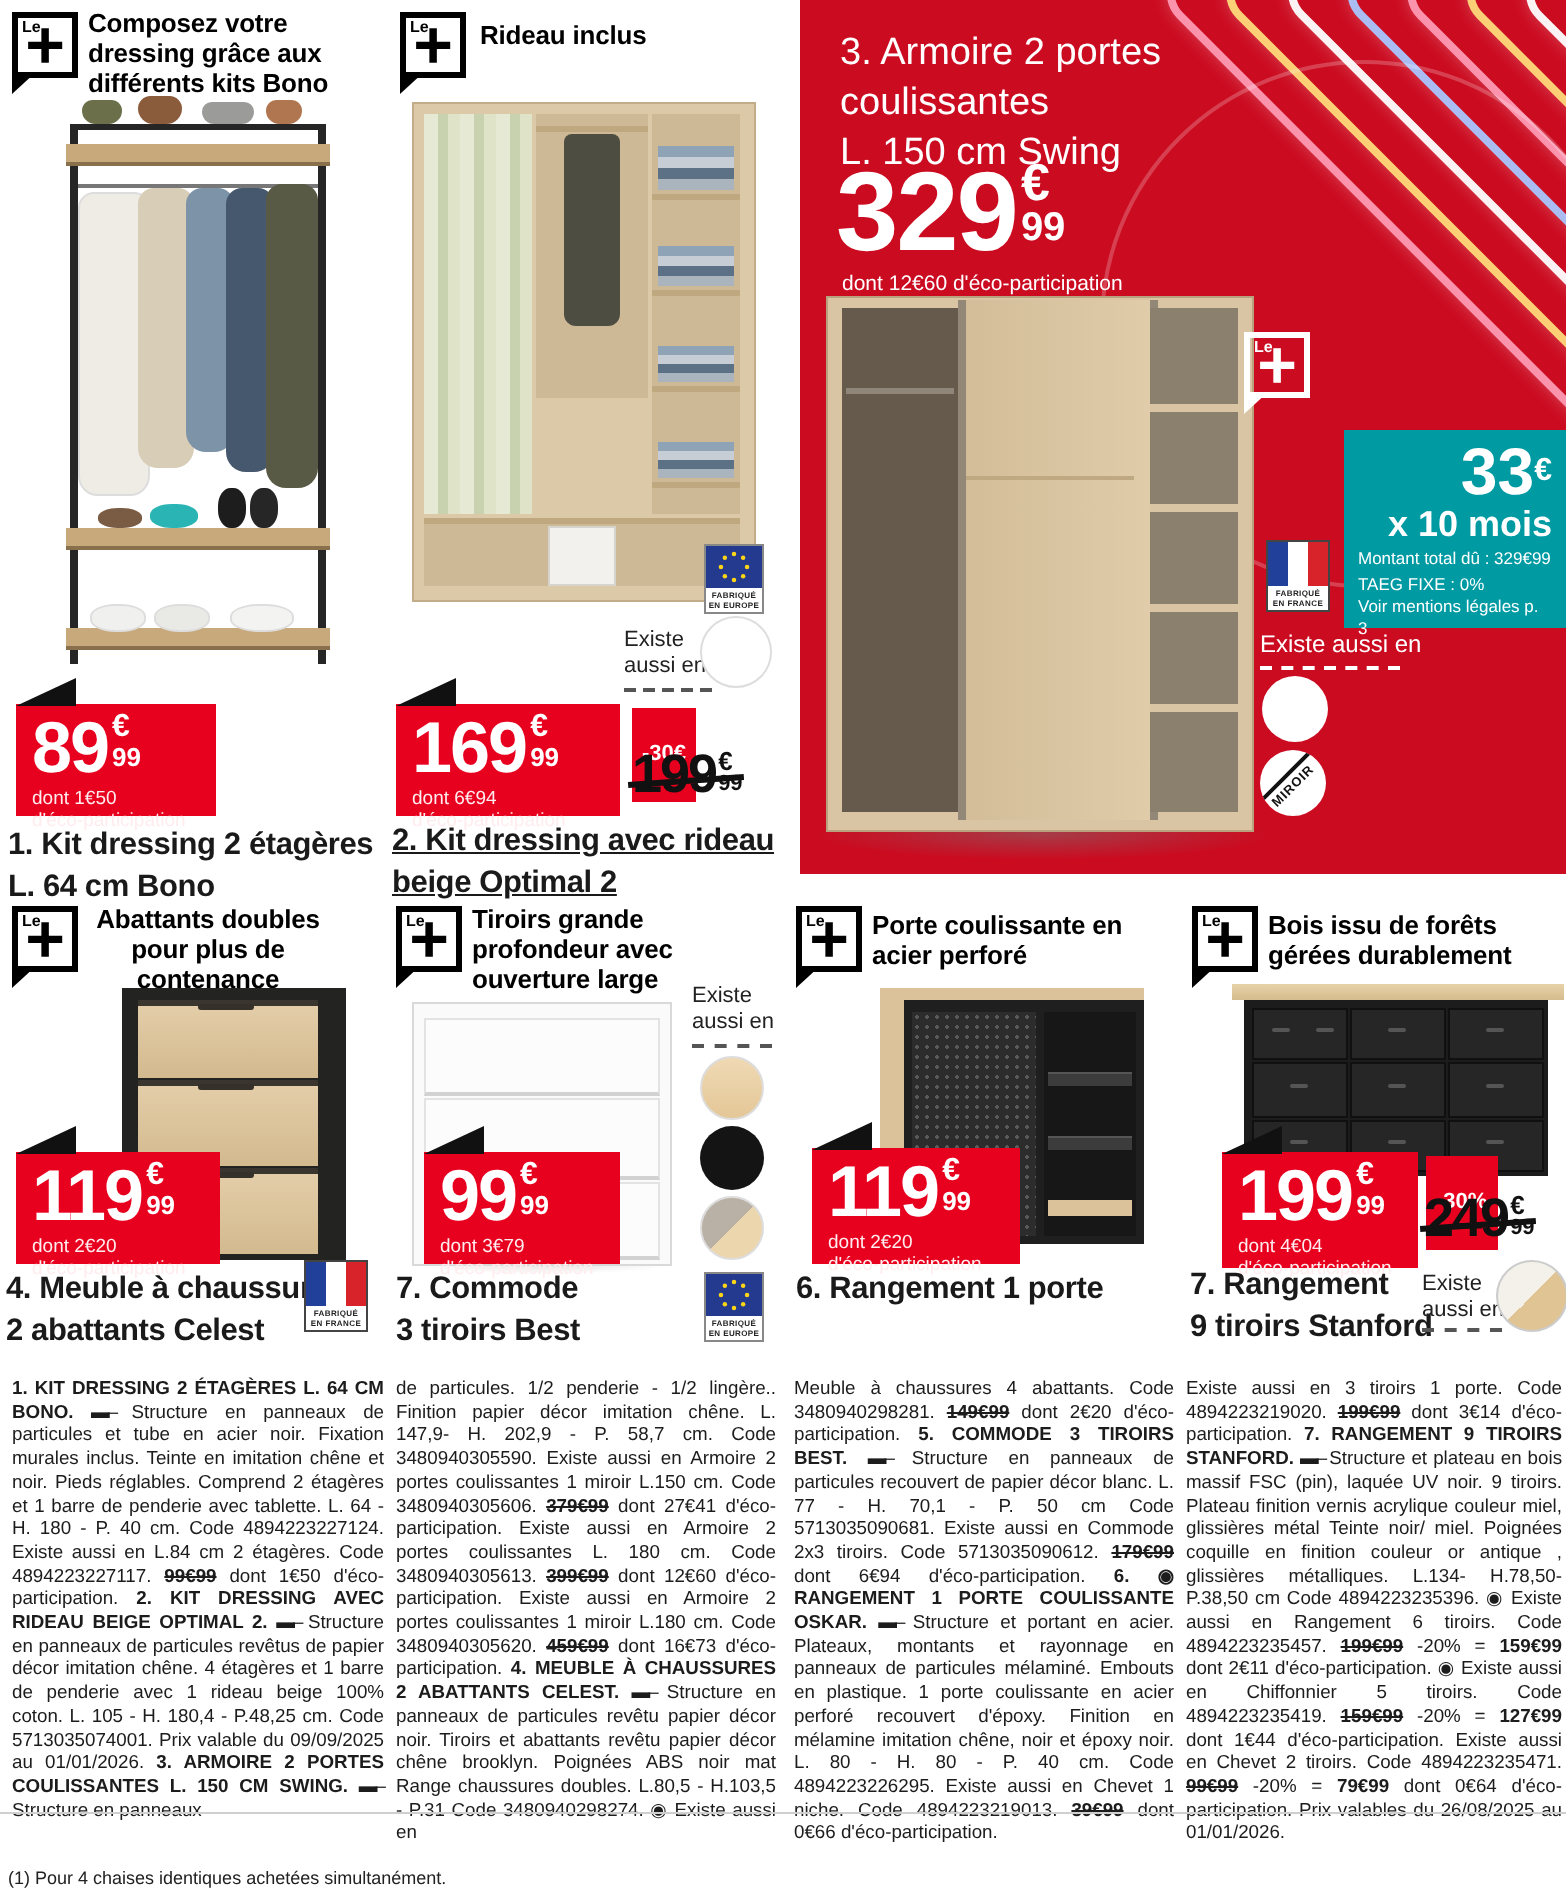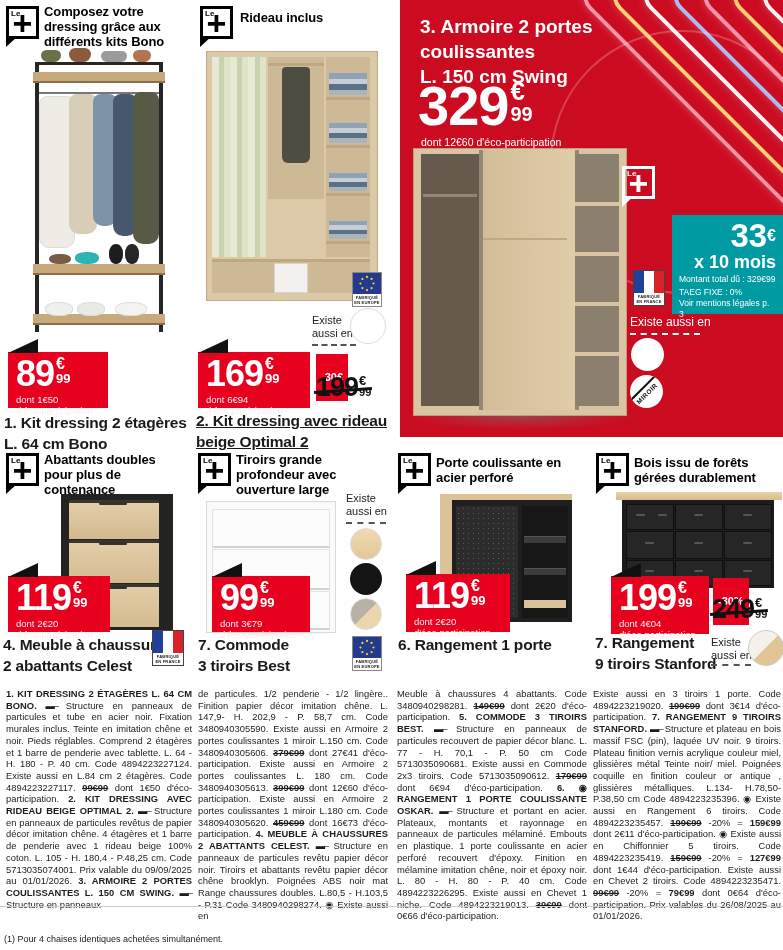--- a/index.html
+++ b/index.html
@@ -68,21 +68,21 @@
   .flagb .b1{background:#20409a;} .flagb .b2{background:#fff;} .flagb .b3{background:#d8232a;}
   .mcap{font-size:4px;font-weight:700;text-align:center;line-height:5px;padding:1px 0;letter-spacing:.2px;color:#222;}
   .eub{position:absolute;width:30px;border:1px solid #888;background:#fff;box-sizing:border-box;}
   .eub .eu{height:21px;background:#233a8e;}
 
   
   .hero{position:absolute;left:400px;top:0;width:383px;height:437px;background:#cb0b20;overflow:hidden;color:#fff;}
   .neon span{position:absolute;border:4px solid #fff;border-radius:18px;transform:rotate(45deg);opacity:.95;
              box-shadow:0 0 8px rgba(255,255,255,.25);}
   .arc{position:absolute;border:2px solid rgba(255,255,255,.22);border-radius:50%;}
-  .hero-title{position:absolute;left:20px;top:14px;font-size:19px;line-height:25px;font-weight:700;color:#fff;}
+  .hero-title{position:absolute;left:20px;top:14px;font-size:19px;line-height:25px;font-weight:400;color:#fff;}
   .hero-eco{position:absolute;left:21px;top:136px;font-size:10.5px;color:#fff;}
   .fin{position:absolute;left:272px;top:215px;width:111px;height:99px;background:#009aa3;color:#fff;
        box-sizing:border-box;padding:6px 7px;}
   .fin .amt{text-align:right;font-weight:700;font-size:33px;line-height:30px;}
   .fin .amt .c{font-size:16px;vertical-align:top;}
   .fin .per{text-align:right;font-weight:700;font-size:18px;line-height:20px;margin-top:1px;}
   .fin .s1,.fin .s2{font-size:8.5px;font-weight:400;line-height:10.5px;margin-top:2px;}
   .fin .s3{font-size:8.5px;line-height:10.5px;margin-top:1px;}
 
   
@@ -344,21 +344,21 @@
     <div class="sw miroir" style="left:230px;top:375px;width:33px;height:33px;">
       <div class="band">MIROIR</div>
     </div>
   </div>
 
   <div class="pb" style="left:6px;top:453px;">
     <span class="le">Le</span>
       <span class="plus">+</span>
       <span class="tail"></span>
   </div>
-  <div class="btxt" style="left:44px;top:452px;width:120px;">Abattants doubles pour plus de contenance</div>
+  <div class="btxt" style="left:44px;top:452px;width:120px;text-align:center;">Abattants doubles pour plus de contenance</div>
 
   <div class="art" style="left:55px;top:490px;width:126px;height:146px;">
     <div class="p4body" style="left:6px;top:4px;width:112px;height:136px;"></div>
     <div class="p4flap" style="left:14px;top:10px;width:90px;height:36px;"></div>
     <div class="p4hdl" style="left:44px;top:12px;width:28px;"></div>
     <div class="p4flap" style="left:14px;top:50px;width:90px;height:40px;"></div>
     <div class="p4hdl" style="left:44px;top:52px;width:28px;"></div>
     <div class="p4flap" style="left:14px;top:94px;width:90px;height:40px;"></div>
     <div class="p4hdl" style="left:44px;top:96px;width:28px;"></div>
   </div>

